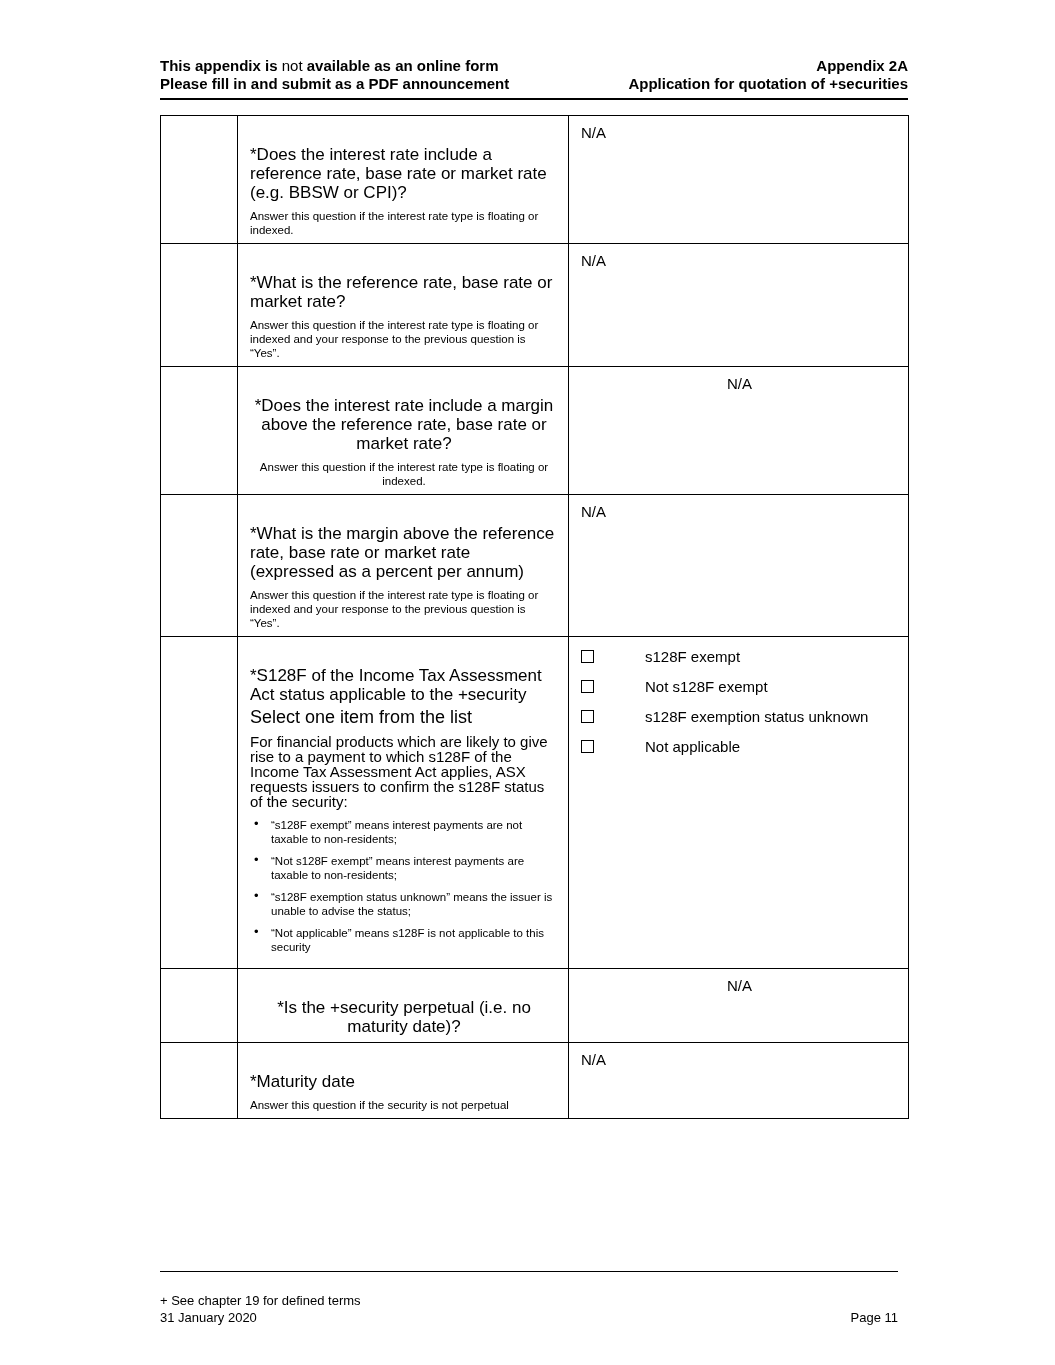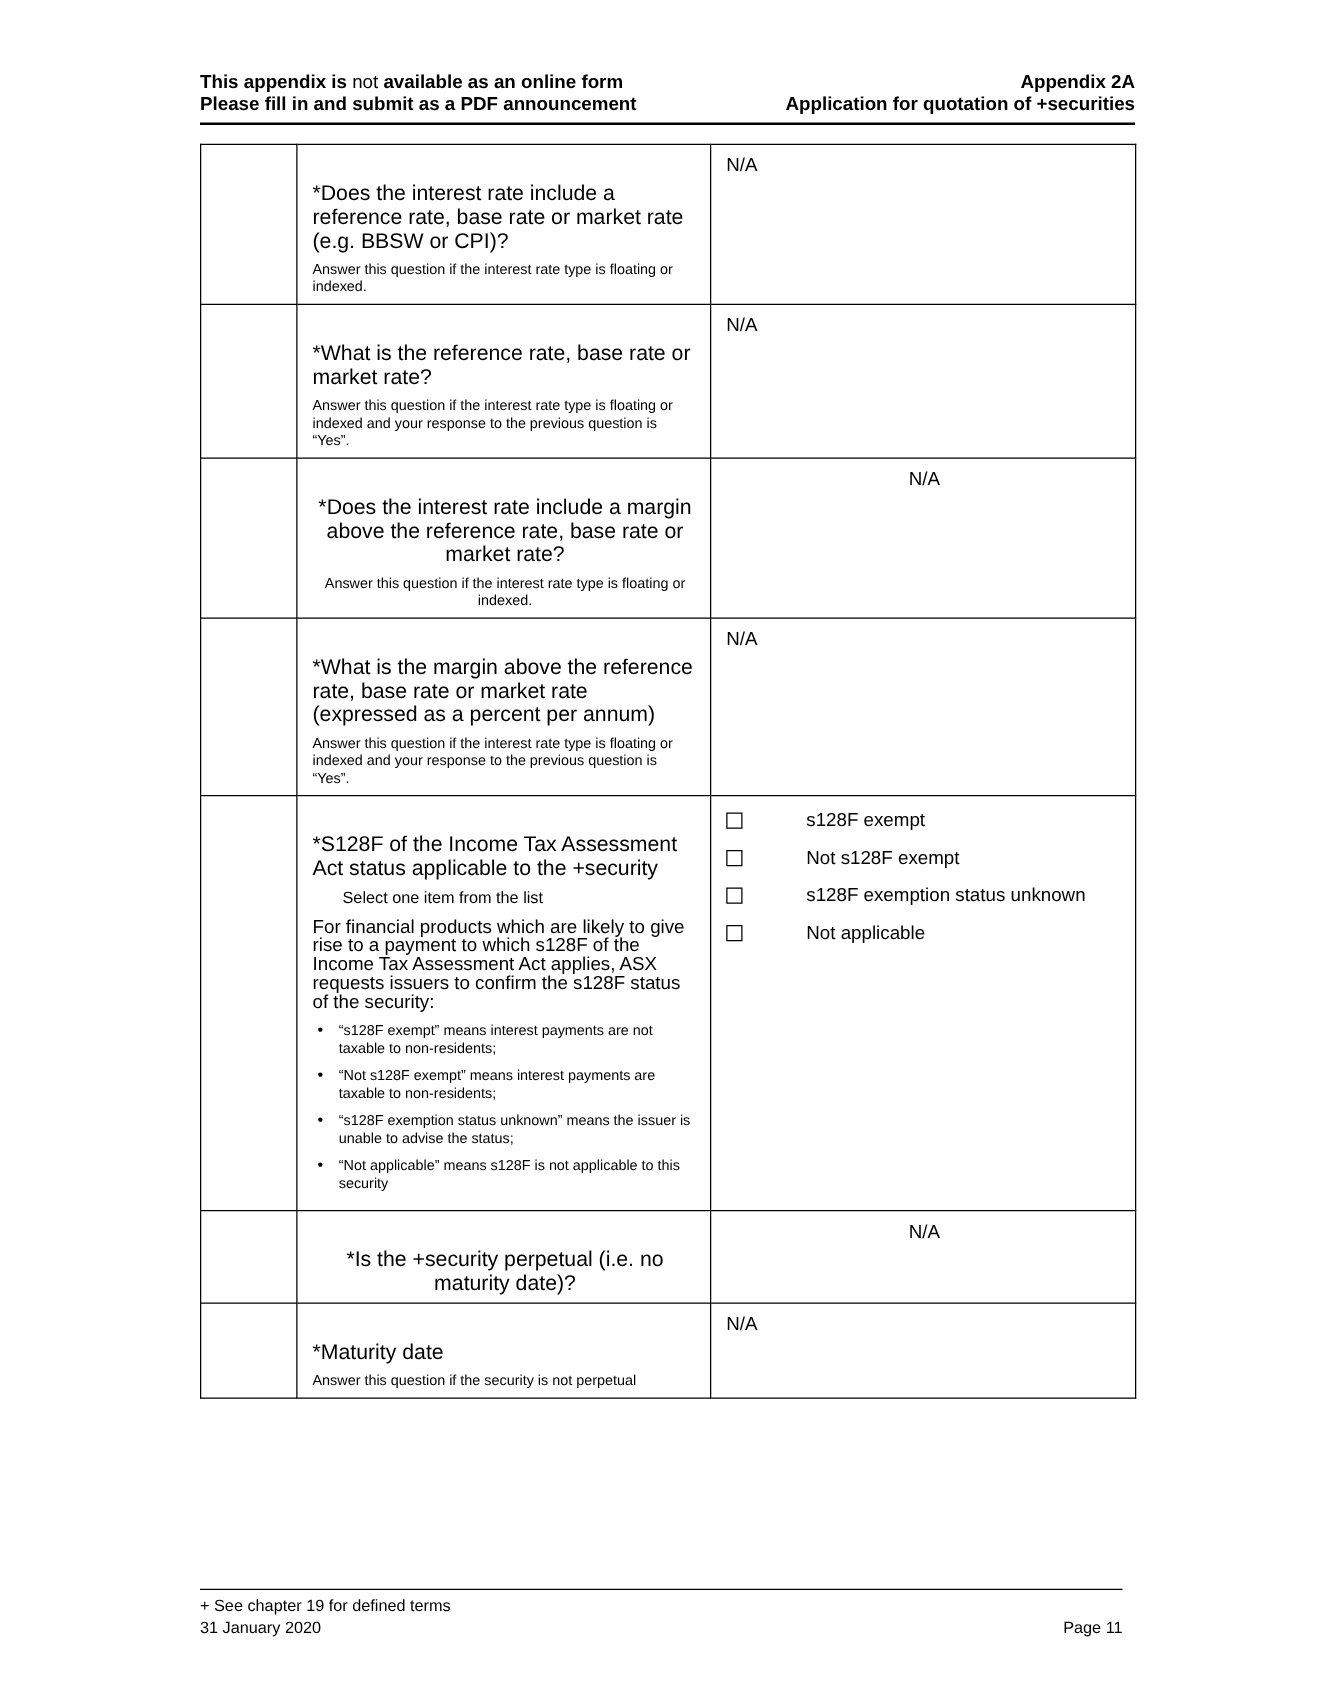--- a/index.html
+++ b/index.html
@@ -33,21 +33,21 @@
     padding:7px 10px 6px 12px;
   }
   td.numcol { width:77px; padding:0; }
   td.qcol   { width:331px; }
   td.acol   { width:340px; padding-left:8px; }
   .question { font-size:17px; line-height:19px;margin-top:22px; }
   .note {
     font-size:11.5px; line-height:14px; margin-top:7px;
   }
   .answer { font-size:15px; line-height:19px; }
-  .select-hint { font-size:13px; line-height:15px; margin-top:6px;margin-left:24px; }
+  .select-hint { font-size:18px; line-height:15px; margin-top:6px; }
   .desc { font-size:15px; line-height:15px; margin-top:9px; }
   ul.bullets { list-style:none; margin-top:9px; }
   ul.bullets li {
     position:relative;
     font-size:11.5px; line-height:14px;
     padding-left:21px; margin-bottom:8px;
   }
   ul.bullets li .dot {
     position:absolute; left:4px; top:-1px; font-size:13px;
   }
@@ -55,21 +55,21 @@
   .cb-box {
     width:13px; height:13px; border:1px solid #000;
     margin:3px 13px 0 0; flex:0 0 auto; background:#fff;
     cursor:pointer;
   }
   .cb-label { font-size:15px; line-height:19px; }
   
   .footer {
     position:absolute; left:160px; top:1271px; width:738px;
     border-top:1px solid #000;
-    padding-top:4px;
+    padding-top:20px;
     font-size:13px; line-height:17px;
   }
   .footer .row2 { display:flex; justify-content:space-between;align-items:flex-end; }
 </style>
 </head>
 <body>
 
 <div class="page">
 
   <div class="header">

